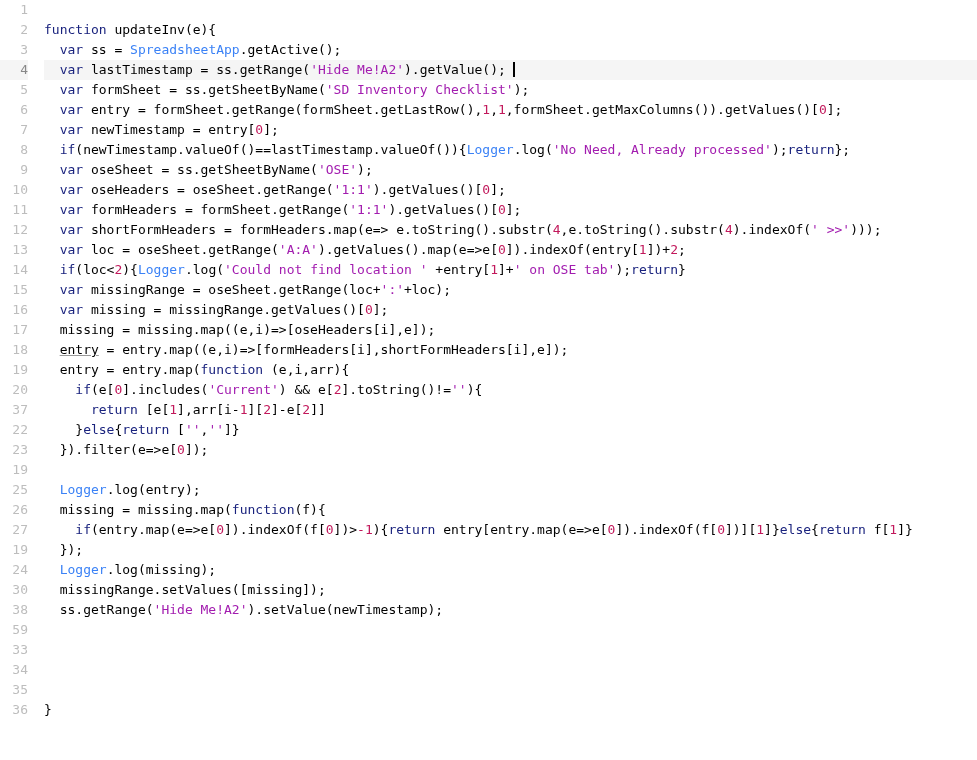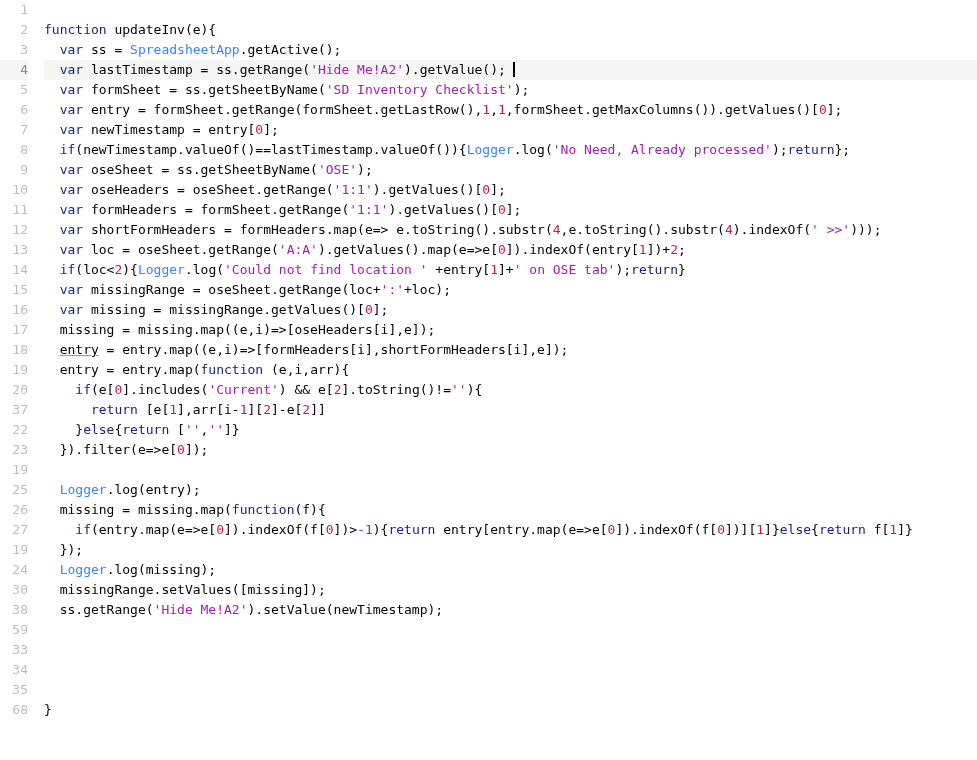--- a/index.html
+++ b/index.html
@@ -95,16 +95,16 @@
       <div>26</div>
       <div>27</div>
       <div>19</div>
       <div>24</div>
       <div>30</div>
       <div>38</div>
       <div>59</div>
       <div>33</div>
       <div>34</div>
       <div>35</div>
-      <div>68</div>
+      <div>36</div>
     </div>
   <div class="code"><div class="line"><span></span></div><div class="line"><span></span><span class="kw">function</span><span class="plain"> updateInv(e){</span></div><div class="line"><span>  </span><span class="kw">var</span><span class="plain"> ss = </span><span class="type">SpreadsheetApp</span><span class="plain">.getActive();</span></div><div class="line hl cursor-line"><span>  </span><span class="kw">var</span><span class="plain"> lastTimestamp = ss.getRange(</span><span class="str">'Hide Me!A2'</span><span class="plain">).getValue();</span></div><div class="line"><span>  </span><span class="kw">var</span><span class="plain"> formSheet = ss.getSheetByName(</span><span class="str">'SD Inventory Checklist'</span><span class="plain">);</span></div><div class="line"><span>  </span><span class="kw">var</span><span class="plain"> entry = formSheet.getRange(formSheet.getLastRow(),</span><span class="num">1</span><span class="plain">,</span><span class="num">1</span><span class="plain">,formSheet.getMaxColumns()).getValues()[</span><span class="num">0</span><span class="plain">];</span></div><div class="line"><span>  </span><span class="kw">var</span><span class="plain"> newTimestamp = entry[</span><span class="num">0</span><span class="plain">];</span></div><div class="line"><span>  </span><span class="kw">if</span><span class="plain">(newTimestamp.valueOf()==lastTimestamp.valueOf()){</span><span class="type">Logger</span><span class="plain">.log(</span><span class="str">'No Need, Already processed'</span><span class="plain">);</span><span class="kw">return</span><span class="plain">};</span></div><div class="line"><span>  </span><span class="kw">var</span><span class="plain"> oseSheet = ss.getSheetByName(</span><span class="str">'OSE'</span><span class="plain">);</span></div><div class="line"><span>  </span><span class="kw">var</span><span class="plain"> oseHeaders = oseSheet.getRange(</span><span class="str">'1:1'</span><span class="plain">).getValues()[</span><span class="num">0</span><span class="plain">];</span></div><div class="line"><span>  </span><span class="kw">var</span><span class="plain"> formHeaders = formSheet.getRange(</span><span class="str">'1:1'</span><span class="plain">).getValues()[</span><span class="num">0</span><span class="plain">];</span></div><div class="line"><span>  </span><span class="kw">var</span><span class="plain"> shortFormHeaders = formHeaders.map(e=&gt; e.toString().substr(</span><span class="num">4</span><span class="plain">,e.toString().substr(</span><span class="num">4</span><span class="plain">).indexOf(</span><span class="str">' &gt;&gt;'</span><span class="plain">)));</span></div><div class="line"><span>  </span><span class="kw">var</span><span class="plain"> loc = oseSheet.getRange(</span><span class="str">'A:A'</span><span class="plain">).getValues().map(e=&gt;e[</span><span class="num">0</span><span class="plain">]).indexOf(entry[</span><span class="num">1</span><span class="plain">])+</span><span class="num">2</span><span class="plain">;</span></div><div class="line"><span>  </span><span class="kw">if</span><span class="plain">(loc&lt;</span><span class="num">2</span><span class="plain">){</span><span class="type">Logger</span><span class="plain">.log(</span><span class="str">'Could not find location '</span><span class="plain"> +entry[</span><span class="num">1</span><span class="plain">]+</span><span class="str">' on OSE tab'</span><span class="plain">);</span><span class="kw">return</span><span class="plain">}</span></div><div class="line"><span>  </span><span class="kw">var</span><span class="plain"> missingRange = oseSheet.getRange(loc+</span><span class="str">':'</span><span class="plain">+loc);</span></div><div class="line"><span>  </span><span class="kw">var</span><span class="plain"> missing = missingRange.getValues()[</span><span class="num">0</span><span class="plain">];</span></div><div class="line"><span>  </span><span class="plain">missing = missing.map((e,i)=&gt;[oseHeaders[i],e]);</span></div><div class="line"><span>  </span><span class="deprecated">entry</span><span class="plain"> = entry.map((e,i)=&gt;[formHeaders[i],shortFormHeaders[i],e]);</span></div><div class="line"><span>  </span><span class="plain">entry = entry.map(</span><span class="kw">function</span><span class="plain"> (e,i,arr){</span></div><div class="line"><span>    </span><span class="kw">if</span><span class="plain">(e[</span><span class="num">0</span><span class="plain">].includes(</span><span class="str">'Current'</span><span class="plain">) &amp;&amp; e[</span><span class="num">2</span><span class="plain">].toString()!=</span><span class="str">''</span><span class="plain">){</span></div><div class="line"><span>      </span><span class="kw">return</span><span class="plain"> [e[</span><span class="num">1</span><span class="plain">],arr[i-</span><span class="num">1</span><span class="plain">][</span><span class="num">2</span><span class="plain">]-e[</span><span class="num">2</span><span class="plain">]]</span></div><div class="line"><span>    </span><span class="plain">}</span><span class="kw">else</span><span class="plain">{</span><span class="kw">return</span><span class="plain"> [</span><span class="str">''</span><span class="plain">,</span><span class="str">''</span><span class="plain">]}</span></div><div class="line"><span>  </span><span class="plain">}).filter(e=&gt;e[</span><span class="num">0</span><span class="plain">]);</span></div><div class="line"><span></span></div><div class="line"><span>  </span><span class="type">Logger</span><span class="plain">.log(entry);</span></div><div class="line"><span>  </span><span class="plain">missing = missing.map(</span><span class="kw">function</span><span class="plain">(f){</span></div><div class="line"><span>    </span><span class="kw">if</span><span class="plain">(entry.map(e=&gt;e[</span><span class="num">0</span><span class="plain">]).indexOf(f[</span><span class="num">0</span><span class="plain">])&gt;</span><span class="num">-1</span><span class="plain">){</span><span class="kw">return</span><span class="plain"> entry[entry.map(e=&gt;e[</span><span class="num">0</span><span class="plain">]).indexOf(f[</span><span class="num">0</span><span class="plain">])][</span><span class="num">1</span><span class="plain">]}</span><span class="kw">else</span><span class="plain">{</span><span class="kw">return</span><span class="plain"> f[</span><span class="num">1</span><span class="plain">]}</span></div><div class="line"><span>  </span><span class="plain">});</span></div><div class="line"><span>  </span><span class="type">Logger</span><span class="plain">.log(missing);</span></div><div class="line"><span>  </span><span class="plain">missingRange.setValues([missing]);</span></div><div class="line"><span>  </span><span class="plain">ss.getRange(</span><span class="str">'Hide Me!A2'</span><span class="plain">).setValue(newTimestamp);</span></div><div class="line"><span></span></div><div class="line"><span></span></div><div class="line"><span></span></div><div class="line"><span></span></div><div class="line"><span></span><span class="plain">}</span></div></div>
 </div>
 
 </body></html>

